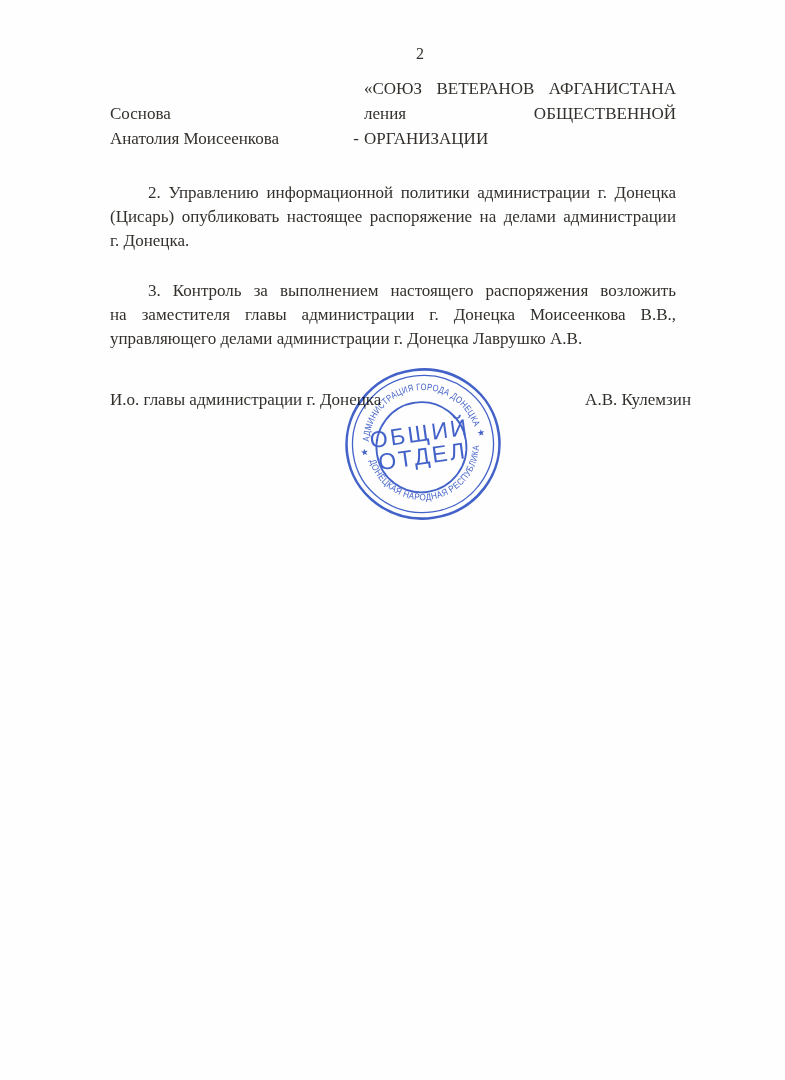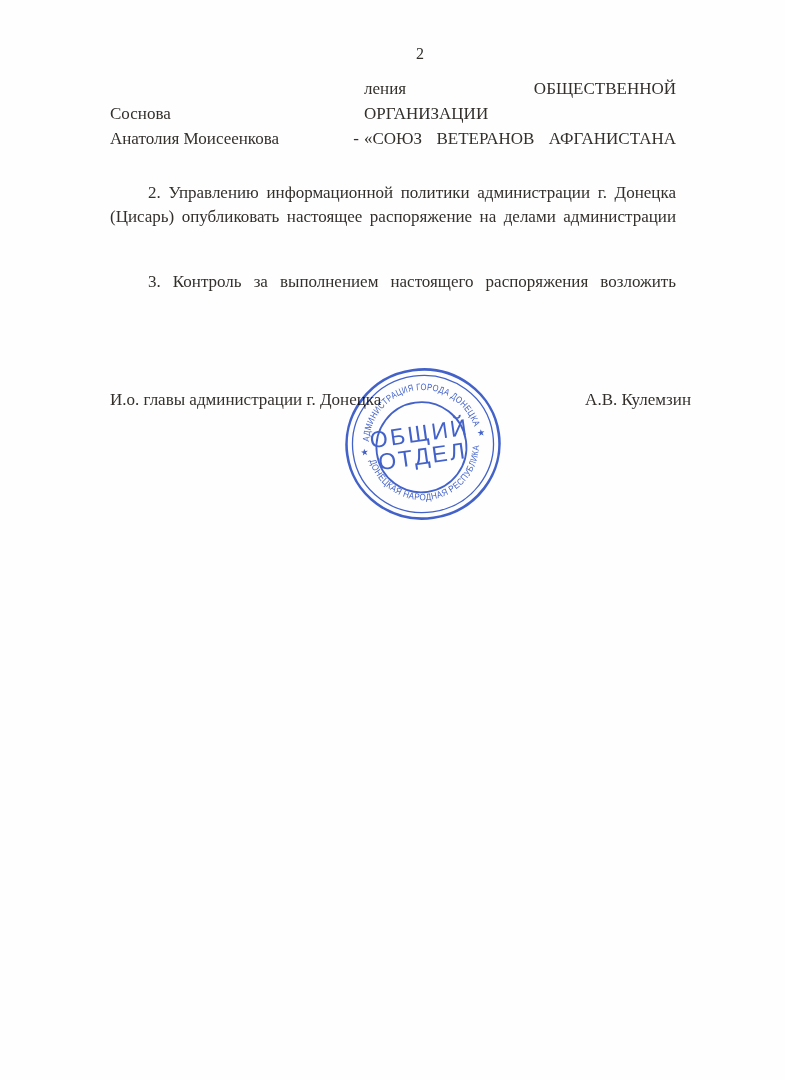--- a/index.html
+++ b/index.html
@@ -22,21 +22,21 @@
   }
   .appt-left{width:238px;flex:0 0 238px;}
   .appt-dash{width:16px;flex:0 0 16px;text-align:center;}
   .appt-right{flex:1 1 auto;}
   .jline{text-align:justify;text-align-last:justify;}
   .para{
     position:absolute;left:110px;width:566px;
     font-size:17px;line-height:24px;
   }
   .p2{top:181px;}
-  .p3{top:270px;}
+  .p3{top:279px;}
   .indent{padding-left:38px;}
   .sigrow{
     position:absolute;top:388px;left:110px;width:581px;
     display:flex;justify-content:space-between;
     font-size:17px;line-height:24px;
   }
   .stamp{
     position:absolute;top:366px;left:343px;
     width:160px;height:156px;
     mix-blend-mode:multiply;
@@ -55,32 +55,35 @@
 
   <div class="pagenum">2</div>
 
   <div class="appt">
     <div class="appt-left">
       <div>Соснова</div>
       <div>Анатолия Моисеенкова</div>
     </div>
     <div class="appt-dash">-</div>
     <div class="appt-right">
+      <div class="jline">«СОЮЗ ВЕТЕРАНОВ АФГАНИСТАНА</div>
       <div class="jline">ления ОБЩЕСТВЕННОЙ ОРГАНИЗАЦИИ</div>
-      <div class="jline">«СОЮЗ ВЕТЕРАНОВ АФГАНИСТАНА</div>
     </div>
   </div>
 
   <div class="para p2">
     <div class="jline indent">2. Управлению информационной политики администрации г. Донецка</div>
     <div class="jline">(Цисарь) опубликовать настоящее распоряжение на делами администрации</div>
+    <div>г. Донецка.</div>
   </div>
 
   <div class="para p3">
     <div class="jline indent">3. Контроль за выполнением настоящего распоряжения возложить</div>
+    <div class="jline">на заместителя главы администрации г. Донецка Моисеенкова В.В.,</div>
+    <div>управляющего делами администрации г. Донецка Лаврушко А.В.</div>
   </div>
 
   <div class="sigrow">
     <span>И.о. главы администрации г. Донецка</span>
     <span>А.В. Кулемзин</span>
   </div>
 
   <svg class="stamp" viewBox="0 0 160 156" xmlns="http://www.w3.org/2000/svg" aria-hidden="true">
     <g transform="rotate(-8 80 78)">
       <ellipse class="ring-stroke" cx="80" cy="78" rx="76.5" ry="74.5" stroke-width="2.6"></ellipse>

